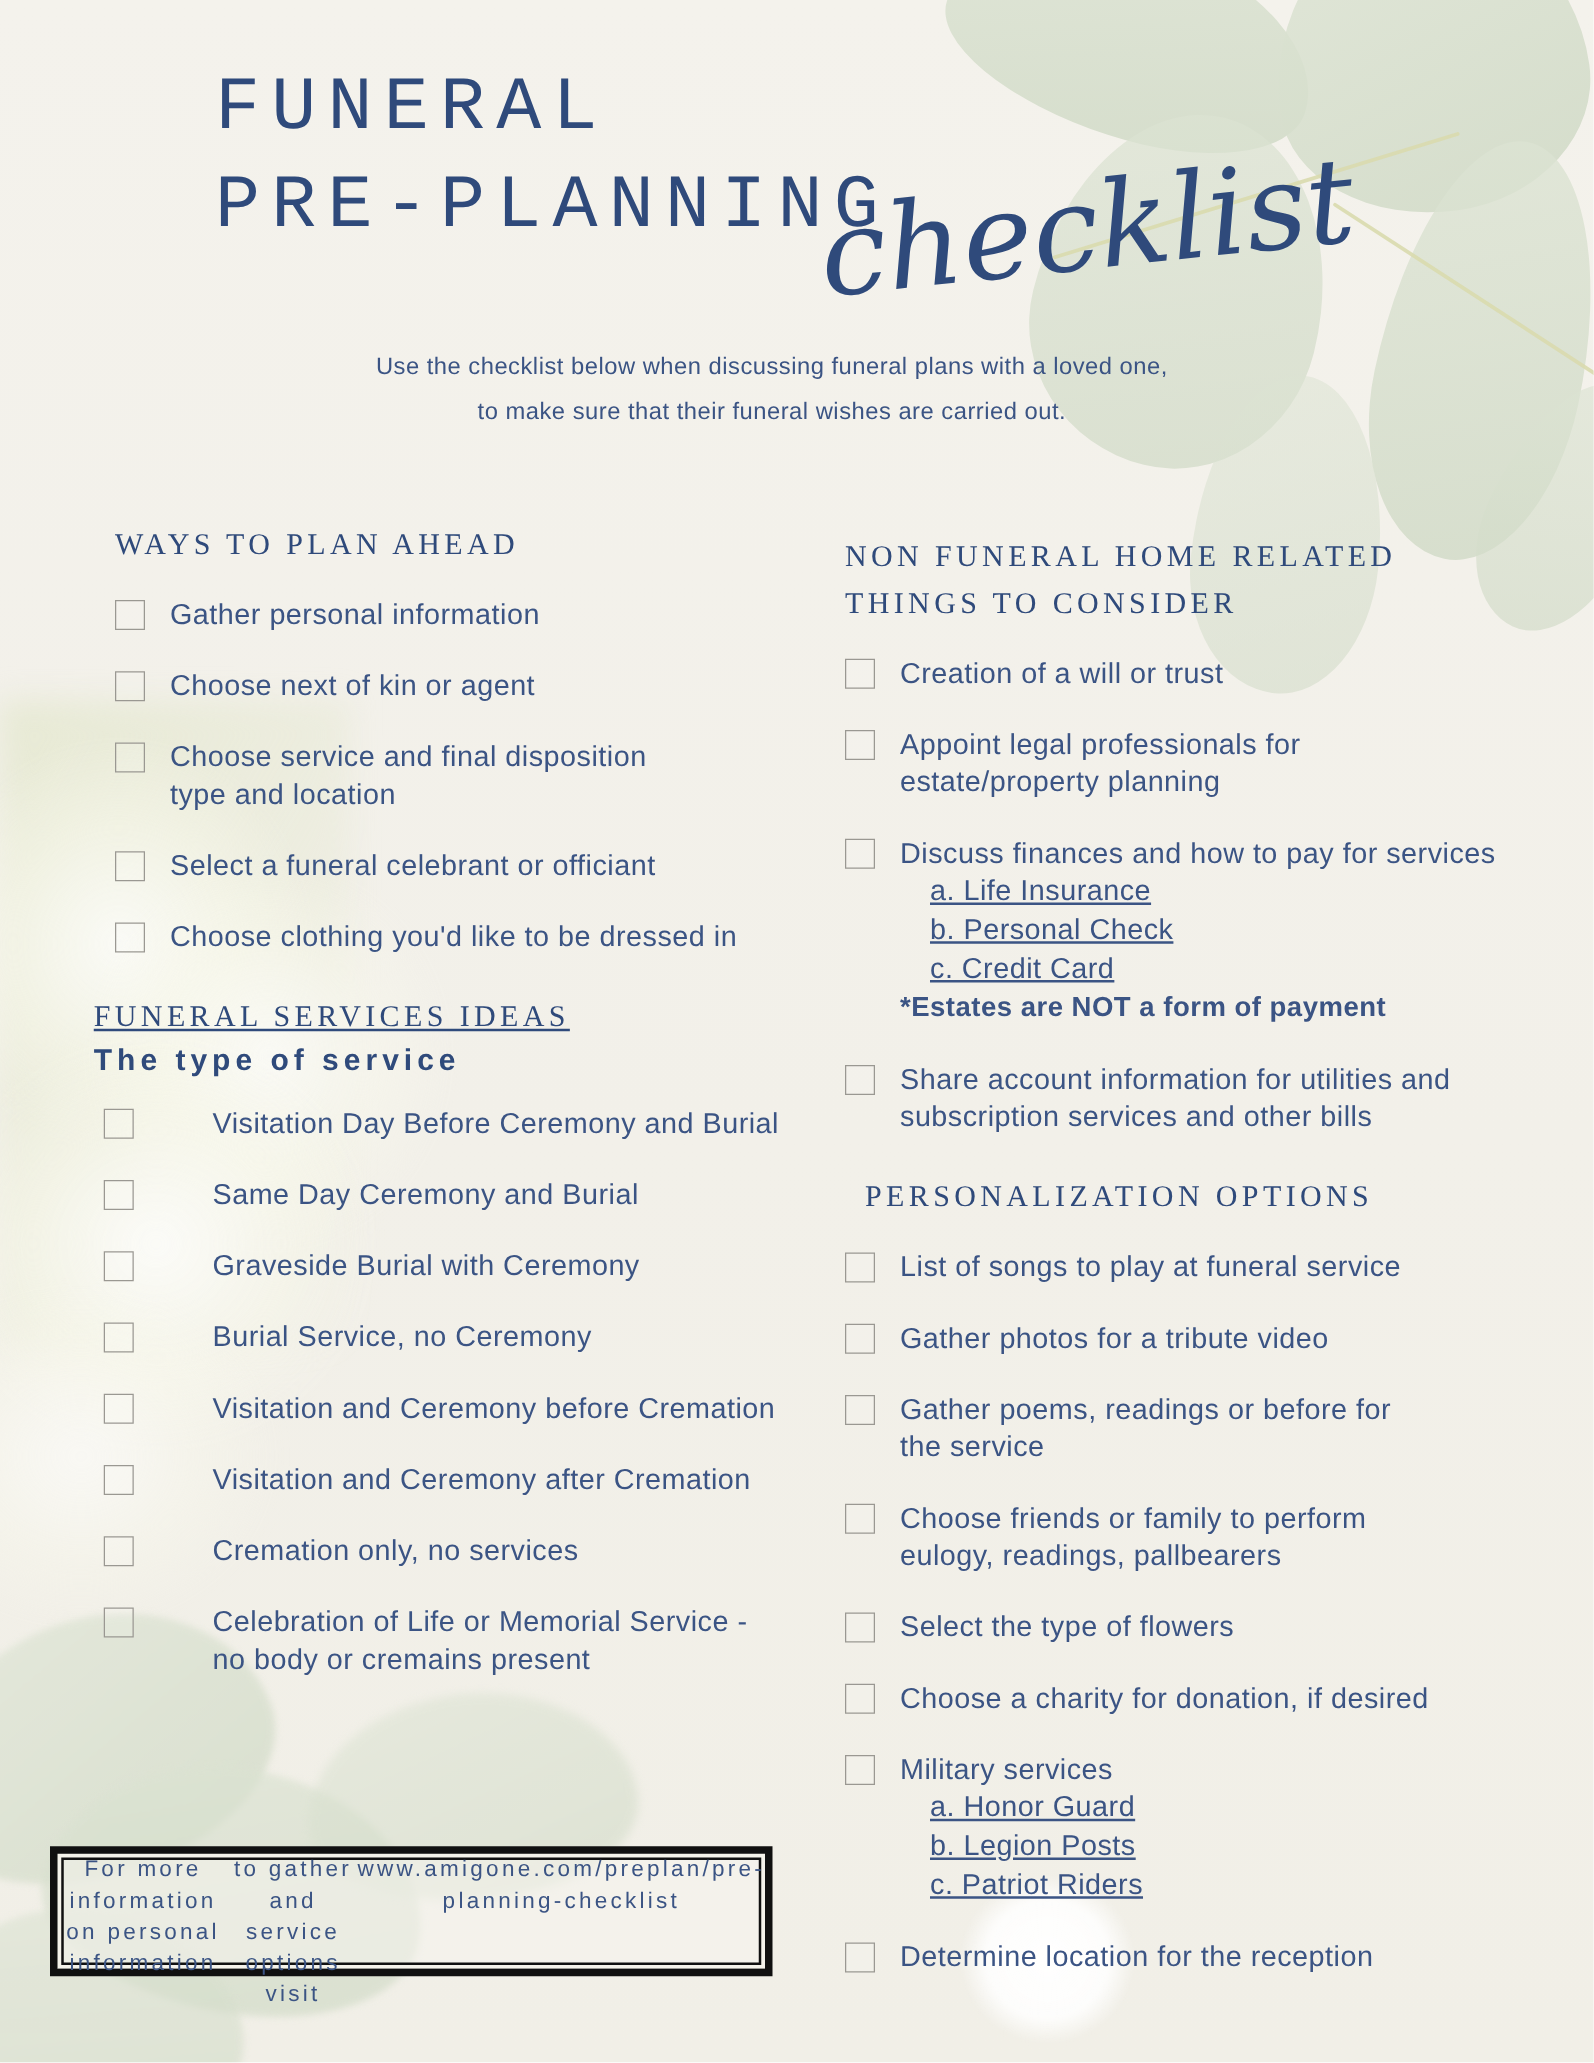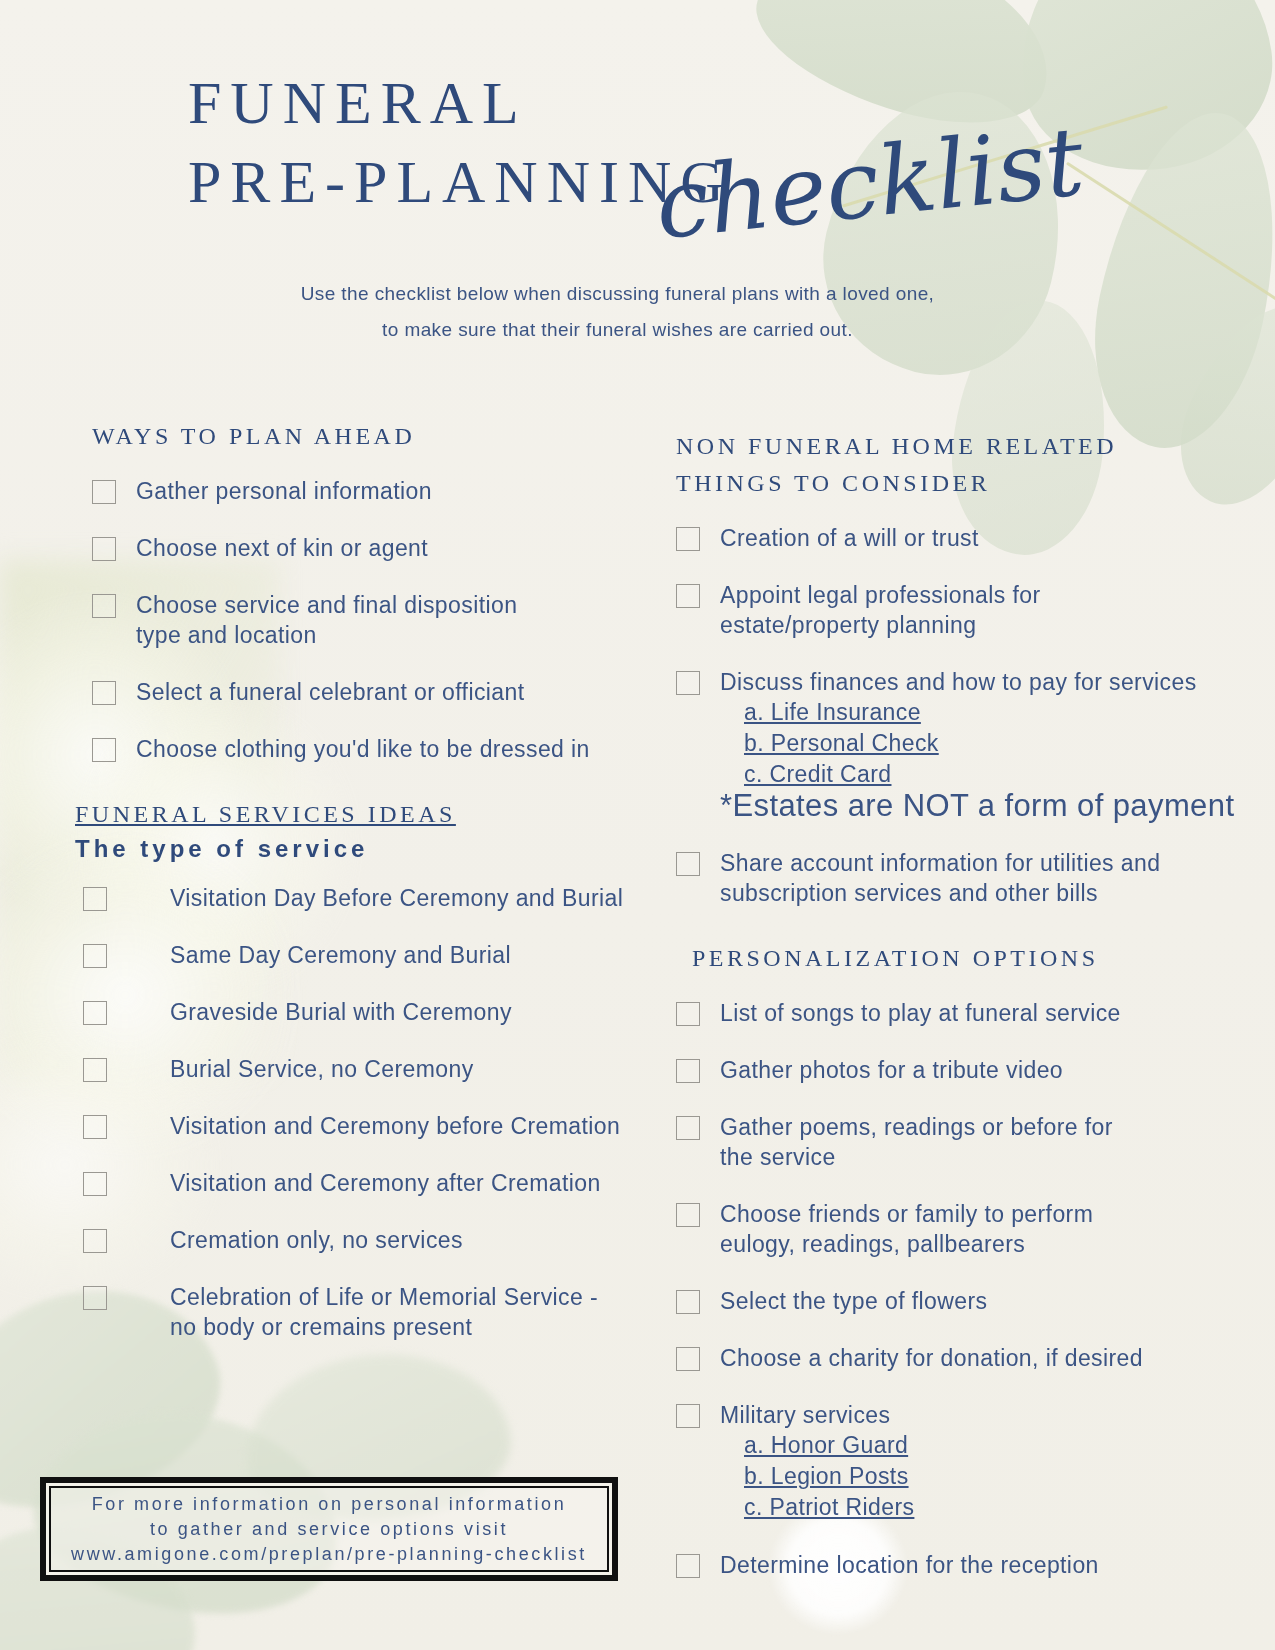--- a/index.html
+++ b/index.html
@@ -15,22 +15,22 @@
   .leaf{
     border-radius:50% 50% 48% 52% / 60% 58% 42% 40%;
     background:linear-gradient(160deg,var(--leaf-light),var(--leaf));
   }
   .stem{background:var(--stem);height:3px;border-radius:2px;opacity:.9;}
   .rose{border-radius:50%;background:radial-gradient(closest-side,rgba(255,255,254,.95),rgba(250,250,238,.55) 60%,rgba(250,250,238,0));}
   .rose-stem{background:linear-gradient(120deg,rgba(222,228,195,.55),rgba(222,228,195,0));filter:blur(12px);}
   .blob{border-radius:50%;background:radial-gradient(closest-side,rgba(255,255,255,.97),rgba(255,255,255,.85) 70%,rgba(255,255,255,0));}
   
   .title{
-    position:absolute;left:172px;top:48px;margin:16px;
-    font-family:Liberation Serif, serif;font-weight:normal;
+    position:absolute;left:172px;top:48px;margin:0;
+    font-family:Liberation Mono, monospace;font-weight:normal;
     font-size:60px;line-height:79px;letter-spacing:9px;
     color:var(--navy-deep);
   }
   .script{
     position:absolute;left:655px;top:128px;
     font-family:"DejaVu Serif", serif;font-style:italic;font-weight:normal;
     font-size:95px;color:var(--navy-deep);
     transform:rotate(-6deg);
   }
   .intro{
@@ -62,27 +62,27 @@
     border:1.5px solid var(--checkbox-border);
     background:rgba(255,255,255,.12);
     margin-right:20px;margin-top:4px;
   }
   .item-body{min-width:0;}
   .item-text{
     font-size:23px;line-height:30px;color:var(--navy);
     letter-spacing:.4px;white-space:pre-line;
   }
   .sub-item{font-size:23px;line-height:31px;color:var(--navy);margin-left:24px;letter-spacing:.4px;text-decoration:underline;}
-  .item-note{font-size:31px;line-height:31px;color:var(--navy);letter-spacing:.4px;}
+  .item-note{font-size:22px;line-height:31px;color:var(--navy);letter-spacing:.4px;font-weight:bold;}
   
   .info-box{
     position:absolute;left:40px;top:1477px;width:578px;height:104px;
     box-sizing:border-box;border:6px solid var(--box-border);
     box-shadow:inset 0 0 0 3px #f4f2ea, inset 0 0 0 5px var(--box-border);
-    display:flex;flex-direction:column;justify-content:center;
+    display:flex;flex-direction:row;justify-content:center;
     text-align:center;color:var(--navy);
     font-size:18px;line-height:25px;letter-spacing:2.6px;
     background:rgba(246,244,238,.55);
   }
 </style>
 </head>
 <body>
 
 <div class="page">
 

